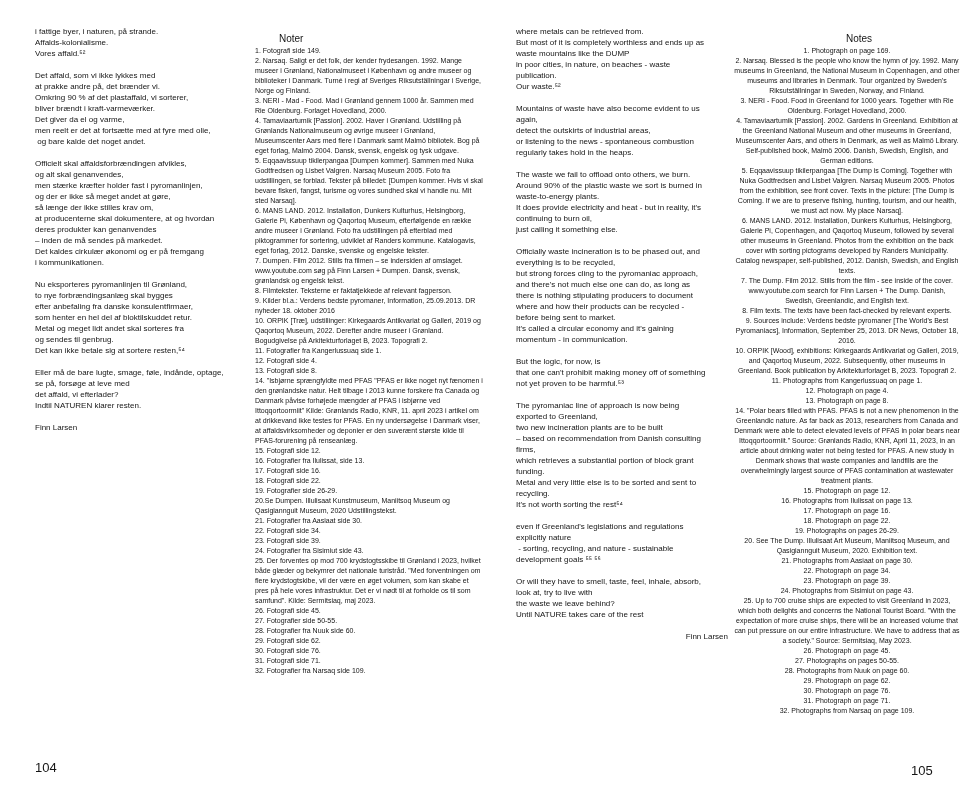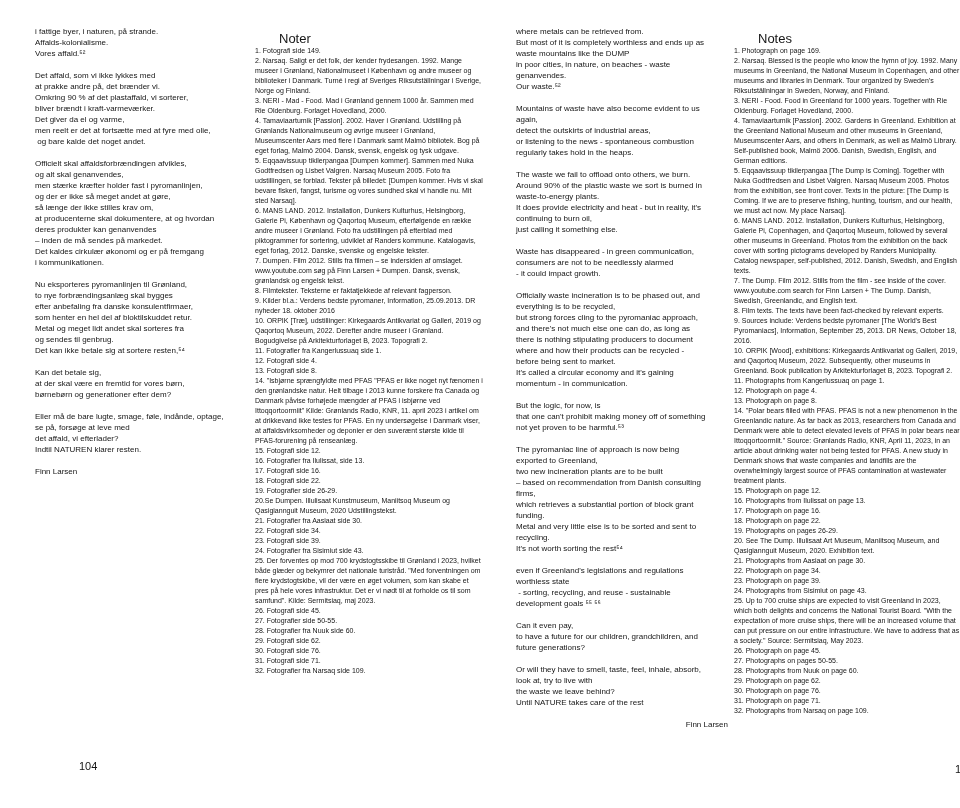--- a/index.html
+++ b/index.html
@@ -13,29 +13,29 @@
     -webkit-font-smoothing: antialiased;
   }
   .spread { position: relative; width: 960px; height: 808px; }
   .col { position: absolute; }
   .poem-col { font-size: 8px; line-height: 11px; }
   .poem-line { white-space: pre; }
   .stanza { margin: 0 0 11px 0; }
   .signature { margin-top: 11px; }
   .signature.right { text-align: right; margin-top: 0; }
   .notes-col { font-size: 7px; line-height: 10px; }
-  .notes-heading { font-size: 13px; line-height: 12px; margin: 0 0 1px 0; padding-left: 24px; }
+  .notes-heading { font-size: 10px; line-height: 12px; margin: 0 0 1px 0; padding-left: 24px; }
   .note-item { margin: 0; }
-  .pagenum { position: absolute; font-size: 11px; margin-left: 44px; }
+  .pagenum { position: absolute; font-size: 13px; }
   #pagenum-left { left: 35px; top: 760px; }
   #pagenum-right { left: 911px; top: 763px; }
   #poem-left  { left: 35px;  top: 26px; width: 212px; }
   #notes-left { left: 255px; top: 33px; width: 228px; }
   #poem-right { left: 516px; top: 26px; width: 212px; }
-  #notes-right{ left: 734px; top: 33px; width: 226px; }
+  #notes-right{ left: 734px; top: 33px; width: 226px; text-align: center; }
 </style>
 </head>
 <body>
 
 <div class="spread">
 
   <div class="col poem-col" id="poem-left">
       <div class="stanza">
         <div class="poem-line">i fattige byer, i naturen, på strande.</div>
         <div class="poem-line">Affalds-kolonialisme.</div>
@@ -63,25 +63,20 @@
         <div class="poem-line">i kommunikationen.</div>
       </div>
       <div class="stanza">
         <div class="poem-line">Nu eksporteres pyromanlinjen til Grønland,</div>
         <div class="poem-line">to nye forbrændingsanlæg skal bygges</div>
         <div class="poem-line">efter anbefaling fra danske konsulentfirmaer,</div>
         <div class="poem-line">som henter en hel del af bloktilskuddet retur.</div>
         <div class="poem-line">Metal og meget lidt andet skal sorteres fra</div>
         <div class="poem-line">og sendes til genbrug.</div>
         <div class="poem-line">Det kan ikke betale sig at sortere resten,⁵⁴</div>
-      </div>
-      <div class="stanza">
-        <div class="poem-line">Kan det betale sig,</div>
-        <div class="poem-line">at der skal være en fremtid for vores børn,</div>
-        <div class="poem-line">børnebørn og generationer efter dem?</div>
       </div>
       <div class="stanza">
         <div class="poem-line">Eller må de bare lugte, smage, føle, indånde, optage,</div>
         <div class="poem-line">se på, forsøge at leve med</div>
         <div class="poem-line">det affald, vi efterlader?</div>
         <div class="poem-line">Indtil NATUREN klarer resten.</div>
       </div>
       <div class="signature">Finn Larsen</div>
     </div>
 
@@ -122,42 +117,37 @@
         <p class="note-item">32. Fotografier fra Narsaq side 109.</p>
       </div>
   </div>
 
   <div class="col poem-col" id="poem-right">
       <div class="stanza">
         <div class="poem-line">where metals can be retrieved from.</div>
         <div class="poem-line">But most of it is completely worthless and ends up as</div>
         <div class="poem-line">waste mountains like the DUMP</div>
         <div class="poem-line">in poor cities, in nature, on beaches - waste</div>
-        <div class="poem-line">genanvendes.</div>
+        <div class="poem-line">publication.</div>
         <div class="poem-line">Our waste.⁵²</div>
       </div>
       <div class="stanza">
         <div class="poem-line">Mountains of waste have also become evident to us</div>
         <div class="poem-line">again,</div>
         <div class="poem-line">detect the outskirts of industrial areas,</div>
         <div class="poem-line">or listening to the news - spontaneous combustion</div>
         <div class="poem-line">regularly takes hold in the heaps.</div>
       </div>
       <div class="stanza">
         <div class="poem-line">The waste we fail to offload onto others, we burn.</div>
         <div class="poem-line">Around 90% of the plastic waste we sort is burned in</div>
         <div class="poem-line">waste-to-energy plants.</div>
         <div class="poem-line">It does provide electricity and heat - but in reality, it's</div>
         <div class="poem-line">continuing to burn oil,</div>
         <div class="poem-line">just calling it something else.</div>
-      </div>
-      <div class="stanza">
-        <div class="poem-line">Waste has disappeared - in green communication,</div>
-        <div class="poem-line">consumers are not to be needlessly alarmed</div>
-        <div class="poem-line">- it could impact growth.</div>
       </div>
       <div class="stanza">
         <div class="poem-line">Officially waste incineration is to be phased out, and</div>
         <div class="poem-line">everything is to be recycled,</div>
         <div class="poem-line">but strong forces cling to the pyromaniac approach,</div>
         <div class="poem-line">and there's not much else one can do, as long as</div>
         <div class="poem-line">there is nothing stipulating producers to document</div>
         <div class="poem-line">where and how their products can be recycled -</div>
         <div class="poem-line">before being sent to market.</div>
         <div class="poem-line">It's called a circular economy and it's gaining</div>
@@ -175,28 +165,23 @@
         <div class="poem-line">– based on recommendation from Danish consulting</div>
         <div class="poem-line">firms,</div>
         <div class="poem-line">which retrieves a substantial portion of block grant</div>
         <div class="poem-line">funding.</div>
         <div class="poem-line">Metal and very little else is to be sorted and sent to</div>
         <div class="poem-line">recycling.</div>
         <div class="poem-line">It's not worth sorting the rest⁵⁴</div>
       </div>
       <div class="stanza">
         <div class="poem-line">even if Greenland's legislations and regulations</div>
-        <div class="poem-line">worthless state</div>
-        <div class="poem-line"> - sorting, recycling, and reuse - sustainable</div>
+        <div class="poem-line">explicitly nature</div>
+        <div class="poem-line"> - sorting, recycling, and nature - sustainable</div>
         <div class="poem-line">development goals ⁵⁵ ⁵⁶</div>
-      </div>
-      <div class="stanza">
-        <div class="poem-line">Can it even pay,</div>
-        <div class="poem-line">to have a future for our children, grandchildren, and</div>
-        <div class="poem-line">future generations?</div>
       </div>
       <div class="stanza">
         <div class="poem-line">Or will they have to smell, taste, feel, inhale, absorb,</div>
         <div class="poem-line">look at, try to live with</div>
         <div class="poem-line">the waste we leave behind?</div>
         <div class="poem-line">Until NATURE takes care of the rest</div>
       </div>
       <div class="signature right">Finn Larsen</div>
     </div>
 

